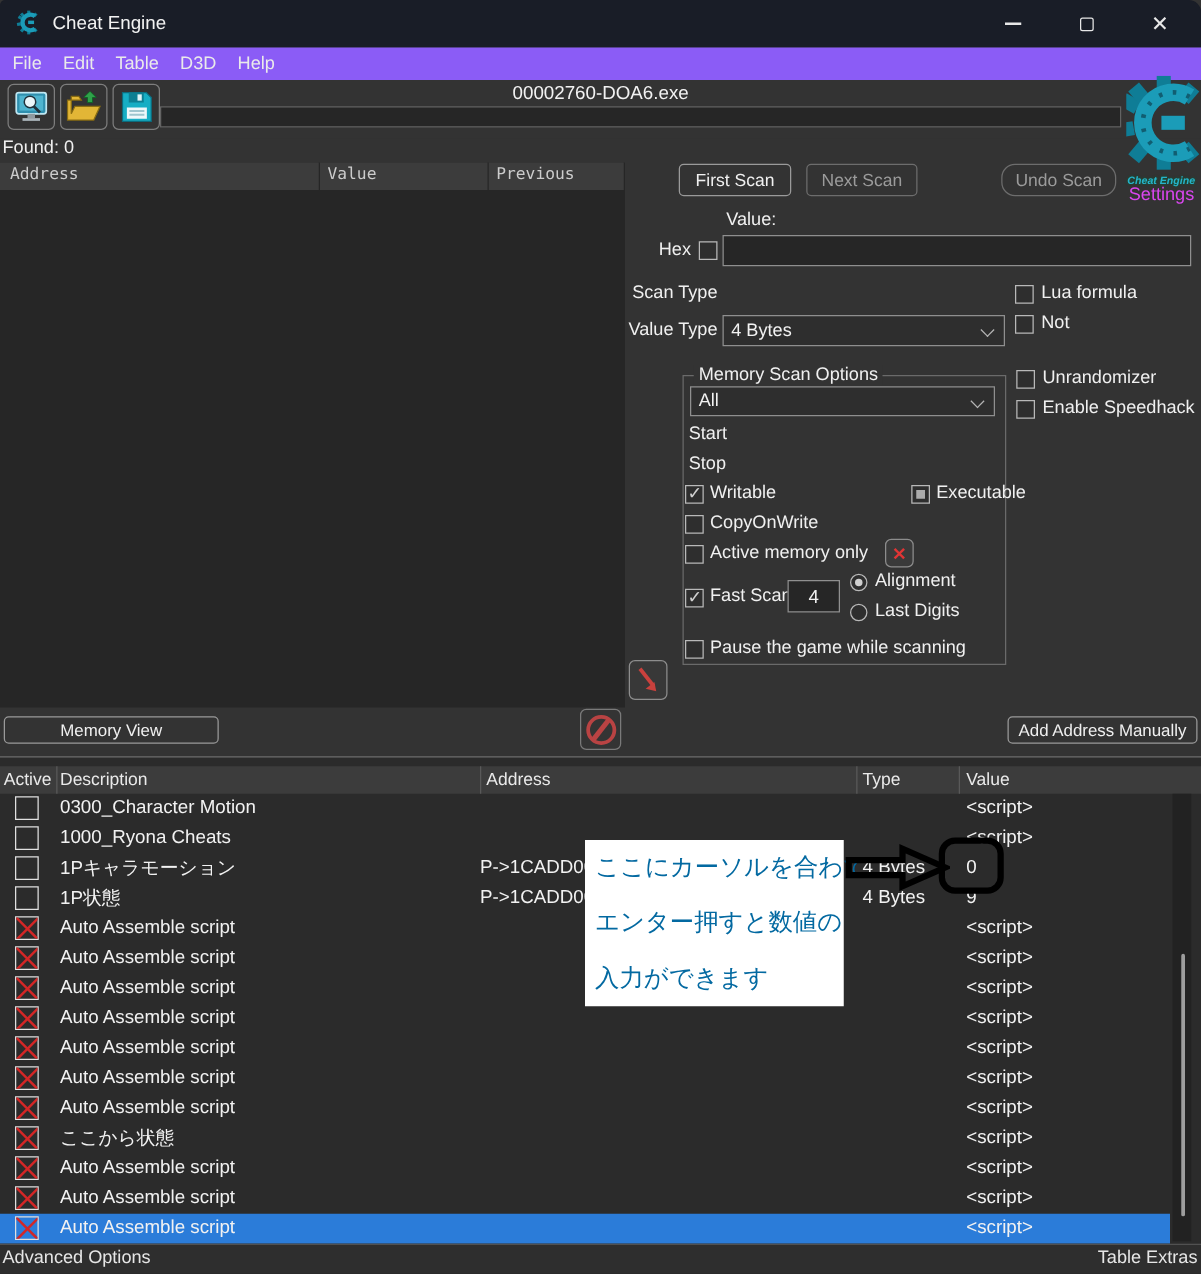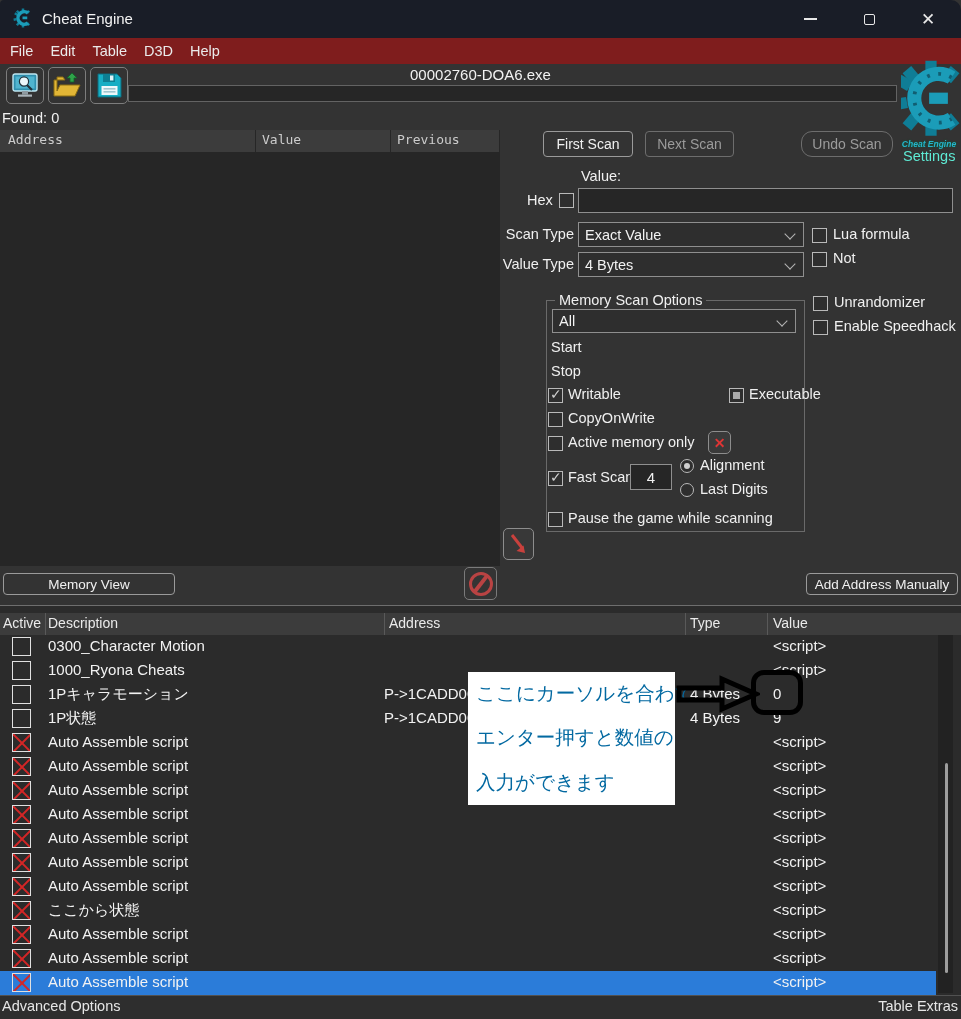--- a/index.html
+++ b/index.html
@@ -11,21 +11,21 @@
   #blue-corner{position:absolute;left:740px;top:0;width:221px;height:7px;background:#4a77bd;}
   #titlebar{position:absolute;left:0;top:0;width:961px;height:38px;background:#191d27;border-top-right-radius:10px;border-top-left-radius:4px;}
   #app-icon{position:absolute;left:12px;top:8px;width:22px;height:22px;}
   #title-text{position:absolute;left:42px;top:0;line-height:38px;font-size:15px;color:#f2f2f2;}
   .wbtn{position:absolute;top:0;width:46px;height:38px;display:flex;align-items:center;justify-content:center;color:#e8e8e8;}
   #btn-min{left:787px;}#btn-max{left:846px;}#btn-close{left:905px;font-size:17px;}
   #btn-min .bar{width:13px;height:1.5px;background:#e8e8e8;}
   #btn-max .box{width:11px;height:11px;border:1.4px solid #e8e8e8;border-radius:2px;}
 
   
-  #menubar{position:absolute;left:0;top:38px;width:961px;height:26px;background:#7f1d1d;display:flex;align-items:center;gap:17px;padding-left:10px;font-size:14.5px;color:#eaeaea;}
+  #menubar{position:absolute;left:0;top:38px;width:961px;height:26px;background:#8b5cf6;display:flex;align-items:center;gap:17px;padding-left:10px;font-size:14.5px;color:#eaeaea;}
   .menu-item{cursor:default;}
 
   
   #toolbar{position:absolute;left:0;top:64px;width:961px;height:47px;background:#333;}
   .tbtn{position:absolute;top:3px;width:38px;height:37px;border:1px solid #7d7d7d;border-radius:5px;background:#333;display:flex;align-items:center;justify-content:center;}
   #tb-process{left:6px;}#tb-open{left:48px;}#tb-save{left:90px;}
   #process-name{position:absolute;left:0;right:0;top:2px;text-align:center;font-size:15px;color:#f2f2f2;pointer-events:none;}
   #progressbar{position:absolute;left:128px;top:21px;width:769px;height:17px;background:#262626;border:1px solid #636363;}
   #found-line{position:absolute;left:2px;top:110px;font-size:14.5px;color:#f0f0f0;}
 
@@ -51,21 +51,21 @@
   .dd .chev{position:absolute;right:9px;top:7px;width:8px;height:8px;border-right:1.6px solid #b5b5b5;border-bottom:1.6px solid #b5b5b5;transform:rotate(45deg);}
 
   
   #btn-first{left:543px;top:131px;width:90px;height:26px;}
   #btn-next{left:645px;top:131px;width:89px;height:26px;}
   #btn-undo{left:801px;top:131px;width:92px;height:26px;border-radius:11px;}
 
   
   #logo{position:absolute;left:901px;top:60px;width:60px;height:84px;}
   #logo-caption{position:absolute;left:897px;top:139px;width:64px;text-align:center;font-size:8.5px;font-weight:bold;font-style:italic;color:#27b2cc;text-shadow:0 0 2px #063;}
-  #settings-link{position:absolute;left:903px;top:148px;font-size:14.5px;color:#5eead4;}
+  #settings-link{position:absolute;left:903px;top:148px;font-size:14.5px;color:#d946ef;}
 
   
   #value-label{left:581px;top:168px;}
   #hex-label{left:527px;top:192px;}
   #hex-cb{left:559px;top:193px;}
   #value-input{left:578px;top:188px;width:375px;height:25px;}
   #scantype-label{left:495px;width:79px;top:226px;text-align:right;}
   #scantype-dd{left:578px;top:222px;width:226px;height:25px;}
   #lua-cb{left:812px;top:228px;}
   #lua-label{left:833px;top:226px;}
@@ -257,24 +257,20 @@
   </svg>
   <div id="logo-caption">Cheat Engine</div>
   <div id="settings-link">Settings</div>
 
   <div class="lab" id="value-label">Value:</div>
   <div class="lab" id="hex-label">Hex</div>
   <span class="cb" id="hex-cb"></span>
   <input class="tin" id="value-input" value="" style="">
 
   <div class="lab" id="scantype-label">Scan Type</div>
-  <div class="dd" id="scantype-dd">
-    <span>Exact Value</span>
-    <span class="chev"></span>
-  </div>
   <span class="cb" id="lua-cb"></span>
   <div class="lab" id="lua-label">Lua formula</div>
 
   <div class="lab" id="valuetype-label">Value Type</div>
   <div class="dd" id="valuetype-dd">
     <span>4 Bytes</span>
     <span class="chev"></span>
   </div>
   <span class="cb" id="not-cb"></span>
   <div class="lab" id="not-label">Not</div>

